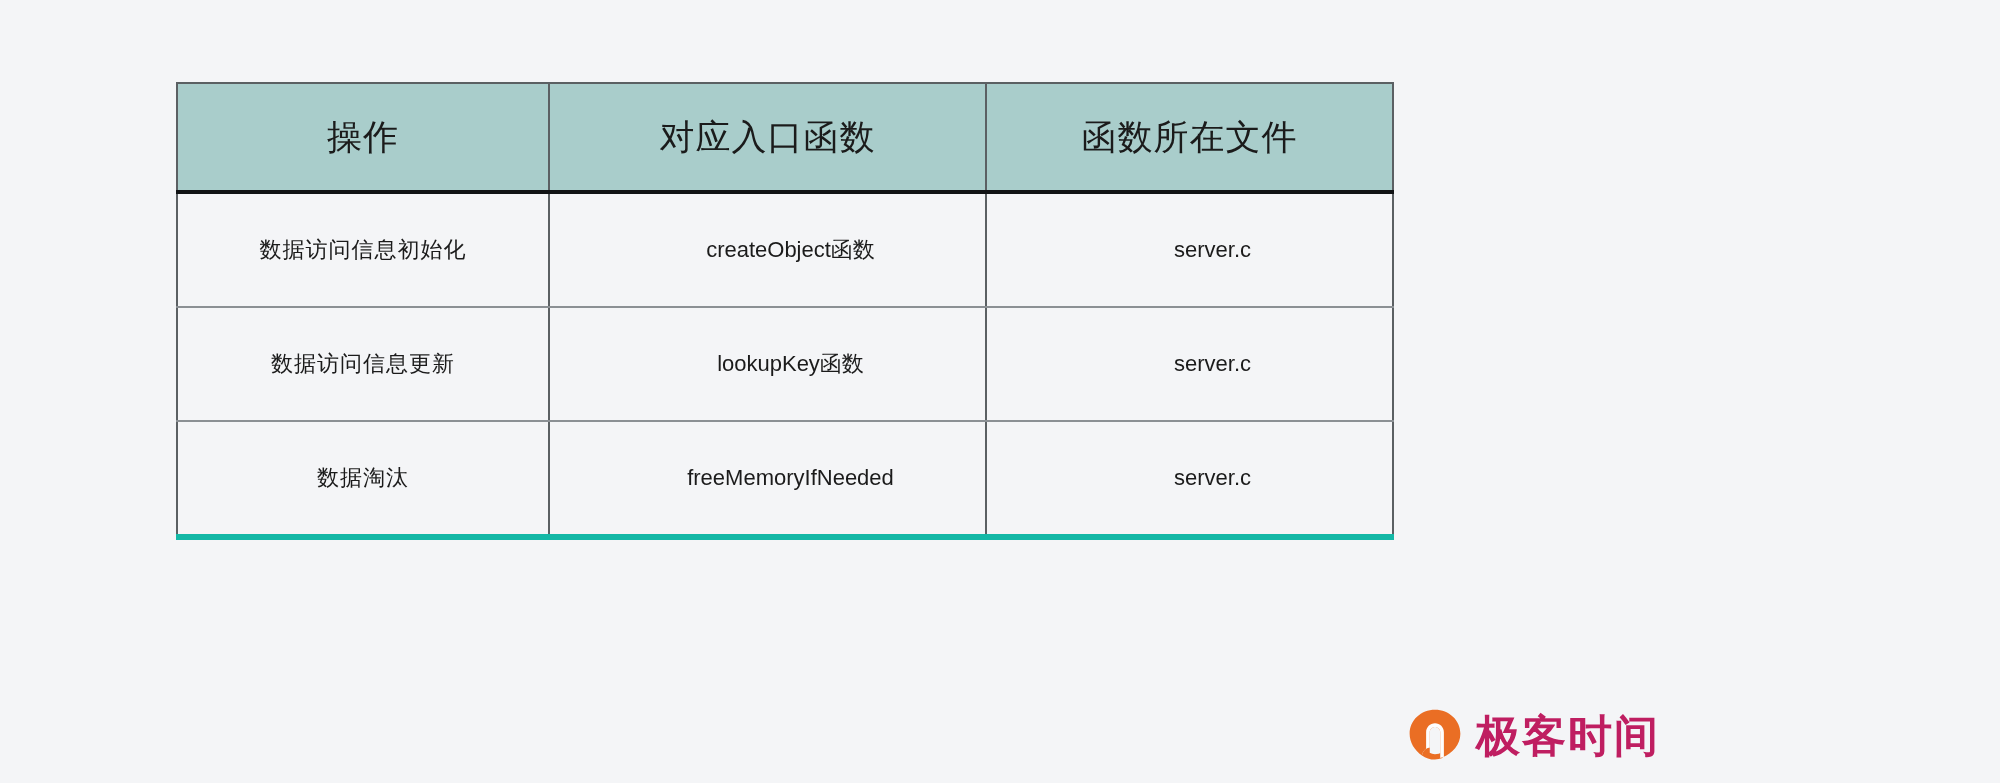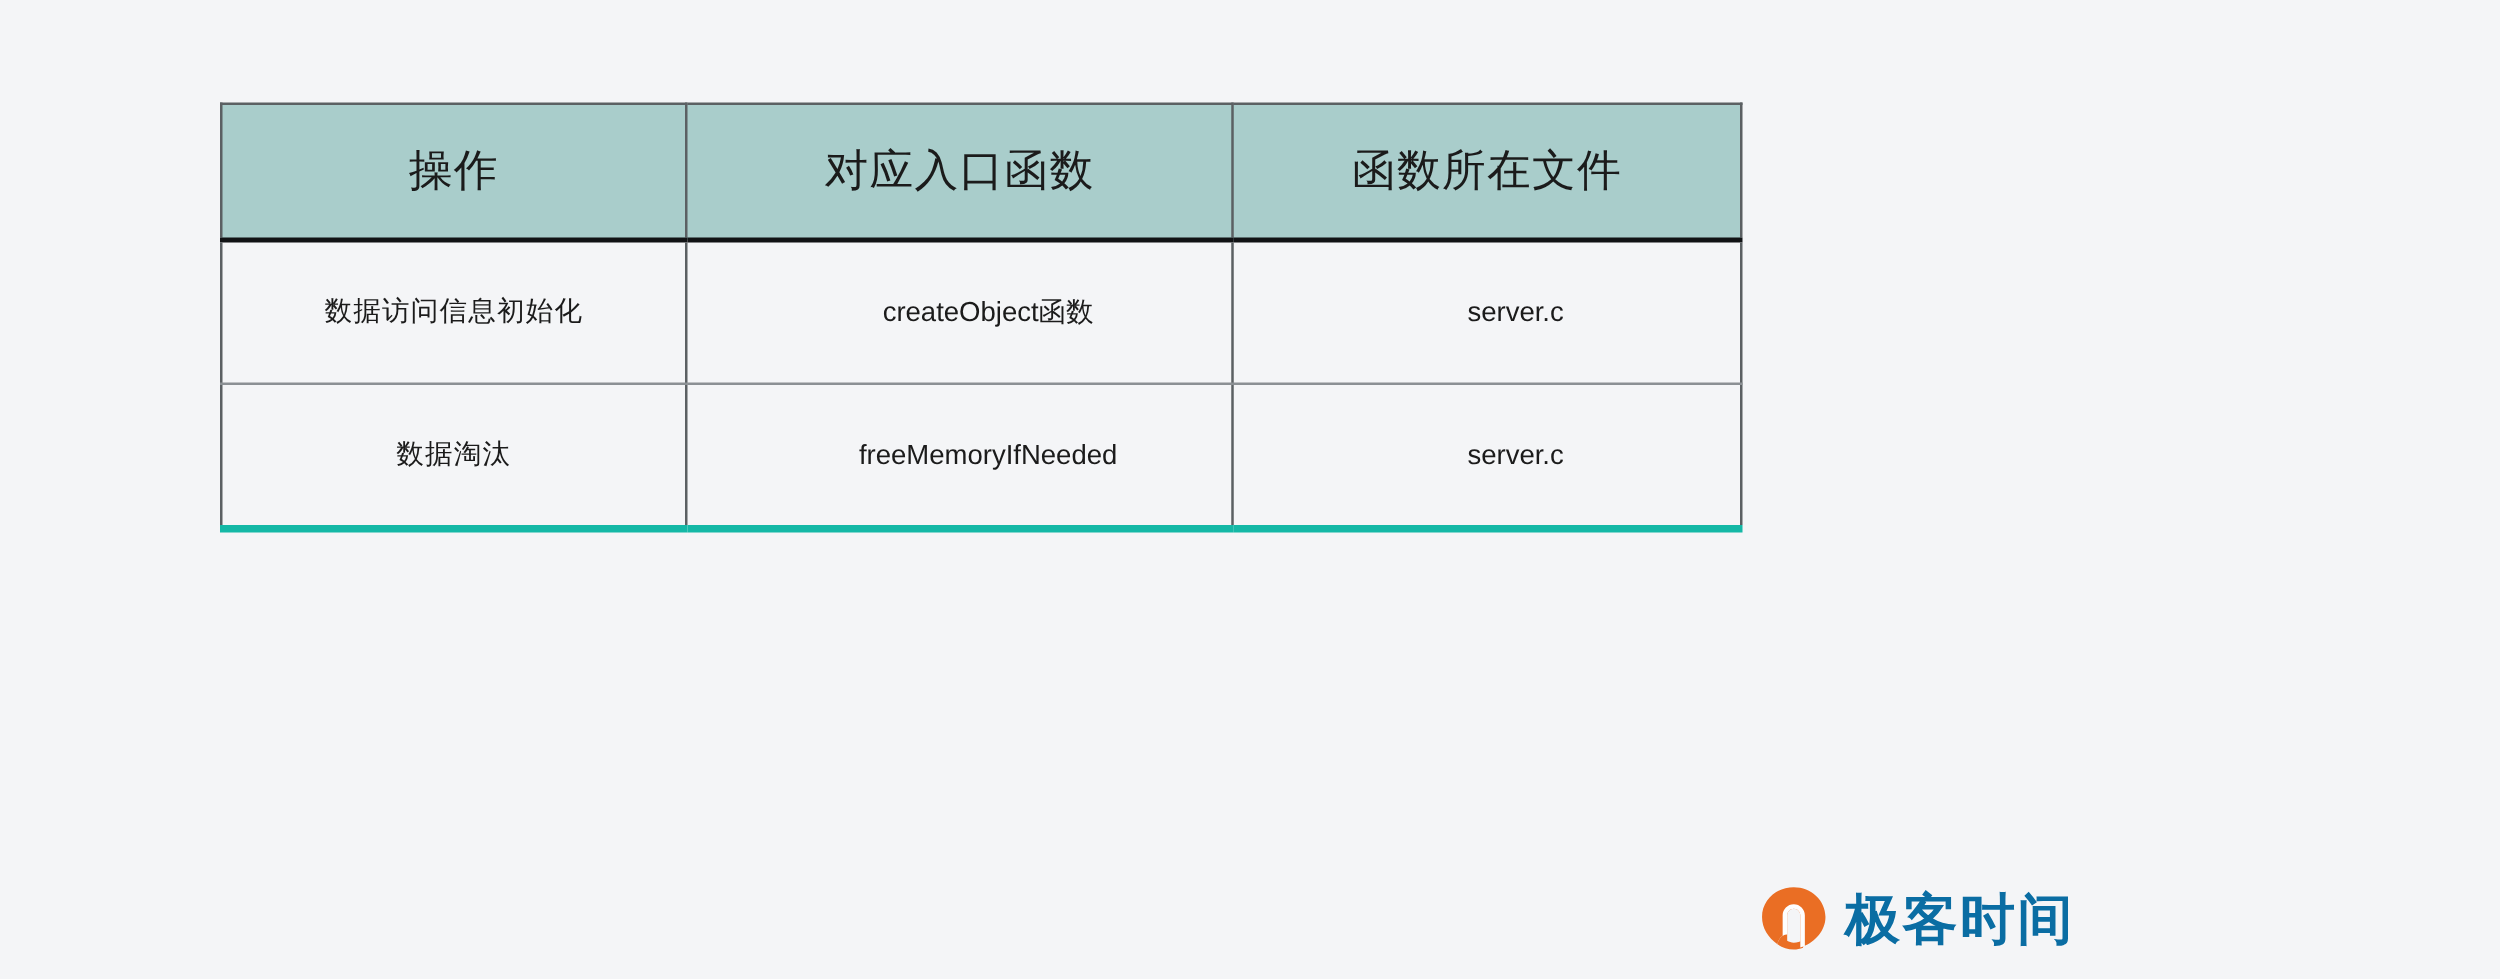--- a/index.html
+++ b/index.html
@@ -106,21 +106,21 @@
     gap: 12px;
     opacity: 0.97;
   }
   .wm-logo {
     width: 58px;
     height: 58px;
     display: block;
   }
   .wm-text {
     font-size: 44px;
-    color: #0369a1;
+    color: #be185d;
     font-family: "DejaVu Sans", "Liberation Sans", sans-serif;
     letter-spacing: 2px;
     font-weight: bold;
     line-height: 1;
   }
 </style>
 </head>
 <body>
 
 <div id="canvas">
@@ -152,20 +152,31 @@
           </td>
           <td>
             <span class="cell-text mono-en">createObject函数</span>
           </td>
           <td>
             <span class="cell-text mono-en">server.c</span>
           </td>
         </tr>
         <tr>
           <td>
+            <span class="cell-text cn">数据访问信息更新</span>
+          </td>
+          <td>
+            <span class="cell-text mono-en">lookupKey函数</span>
+          </td>
+          <td>
+            <span class="cell-text mono-en">server.c</span>
+          </td>
+        </tr>
+        <tr>
+          <td>
             <span class="cell-text cn">数据淘汰</span>
           </td>
           <td>
             <span class="cell-text mono-en">freeMemoryIfNeeded</span>
           </td>
           <td>
             <span class="cell-text mono-en">server.c</span>
           </td>
         </tr>
       </tbody>

